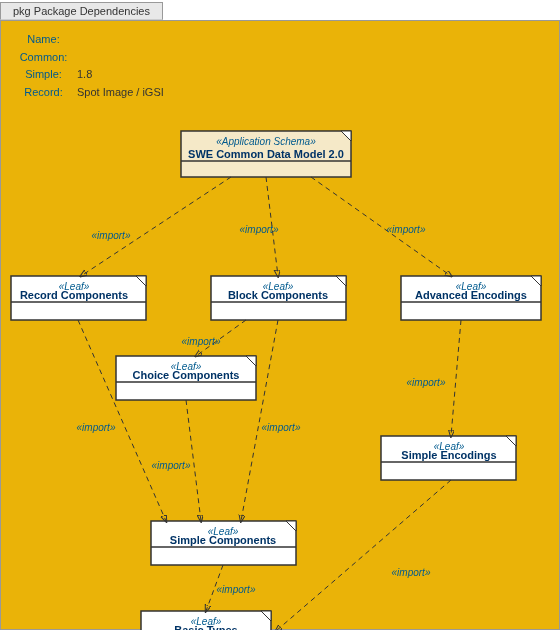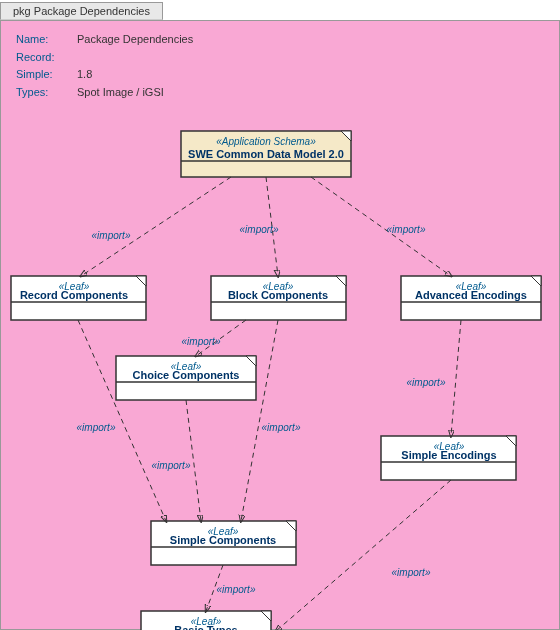--- a/index.html
+++ b/index.html
@@ -28,21 +28,22 @@
       padding: 2px 12px;
       font-size: 11px;
       color: #333;
     }
 
     
     .main {
       position: absolute;
       top: 20px; left: 0; right: 0; bottom: 0;
       border: 1px solid #999;
-      background: #f9a8d4;
+      background: #eab308;
+      text-align: center;
     }
 
     
     .info-panel {
       position: absolute;
       top: 10px; left: 15px;
       font-size: 11px;
       color: #333;
       line-height: 1.6;
     }
@@ -57,31 +58,30 @@
   <div class="tab">
     <span>pkg Package Dependencies</span>
   </div>
 </div>
 
 <div class="main">
 
   <div class="info-panel">
     <div class="info-row">
       <span class="info-label">Name:</span>
-      <span class="info-value">Package Dependencies</span>
     </div>
     <div class="info-row">
-      <span class="info-label">Record:</span>
+      <span class="info-label">Common:</span>
     </div>
     <div class="info-row">
       <span class="info-label">Simple:</span>
       <span class="info-value">1.8</span>
     </div>
     <div class="info-row">
-      <span class="info-label">Types:</span>
+      <span class="info-label">Record:</span>
       <span class="info-value">Spot Image / iGSI</span>
     </div>
   </div>
 
   <svg style="position:absolute;top:100px;left:0;width:560px;height:530px;" viewBox="0 0 560 530">
 
     <g>
       <rect x="180" y="10" width="170" height="46" fill="#f5e9c8" stroke="#333" stroke-width="1.5"></rect>
       <line x1="180" y1="40" x2="350" y2="40" stroke="#333" stroke-width="1.5"></line>
 

